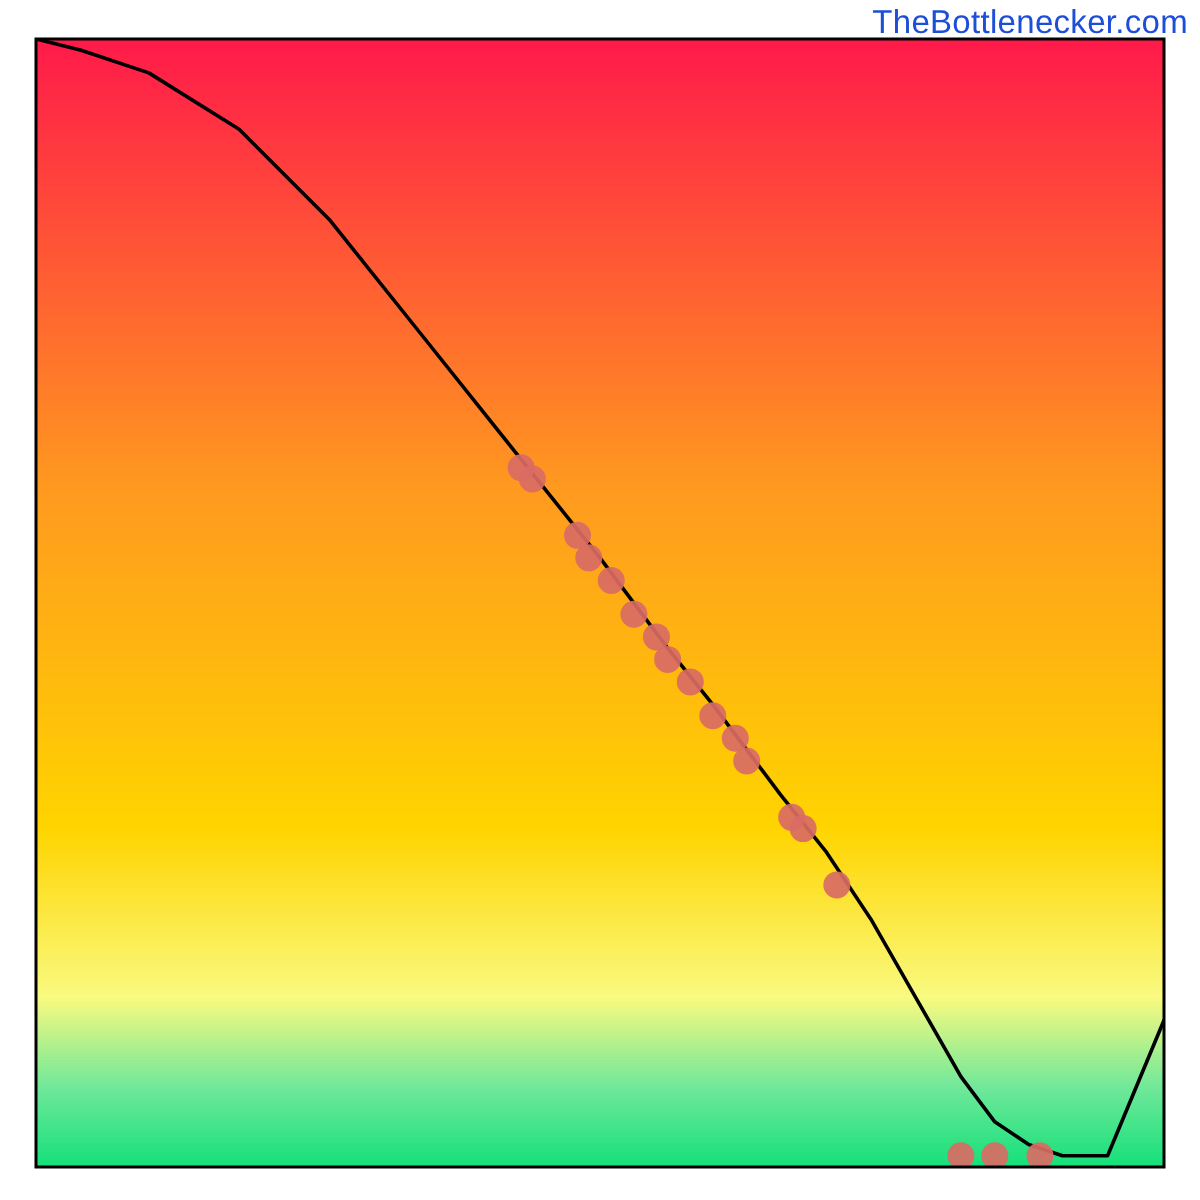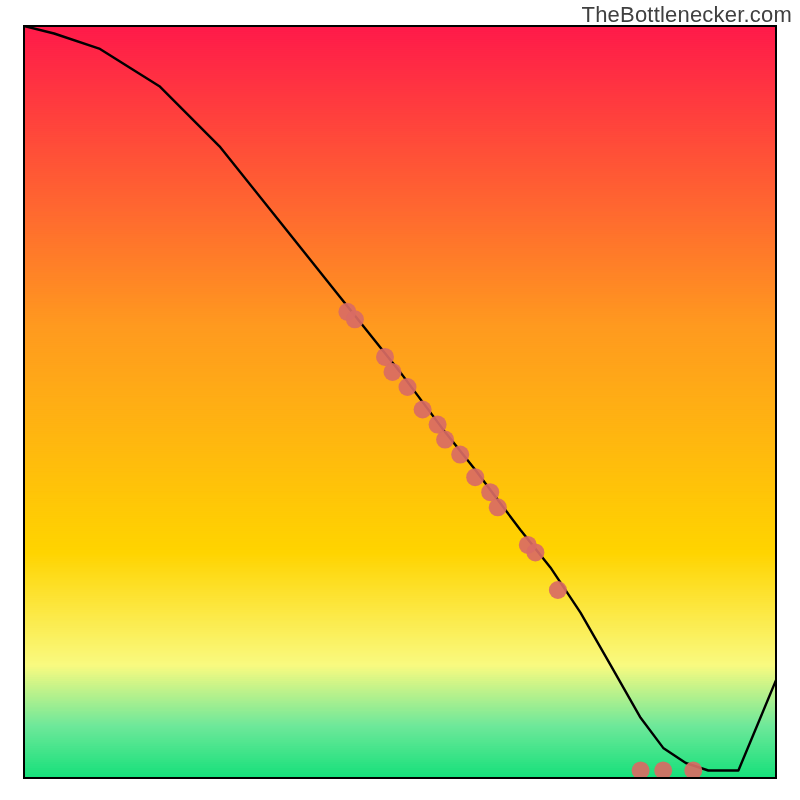--- a/index.html
+++ b/index.html
@@ -15,21 +15,21 @@
     position: absolute;
     left: 0;
     top: 0;
     width: 800px;
     height: 800px;
   }
   .watermark {
     position: absolute;
     top: 2px;
     right: 8px;
-    color: #404040;
+    color: #1d4ed8;
     font-size: 22px;
     font-weight: 500;
     letter-spacing: 0.2px;
   }
   svg {
     display: block;
   }
 </style>
 </head>
 <body>

